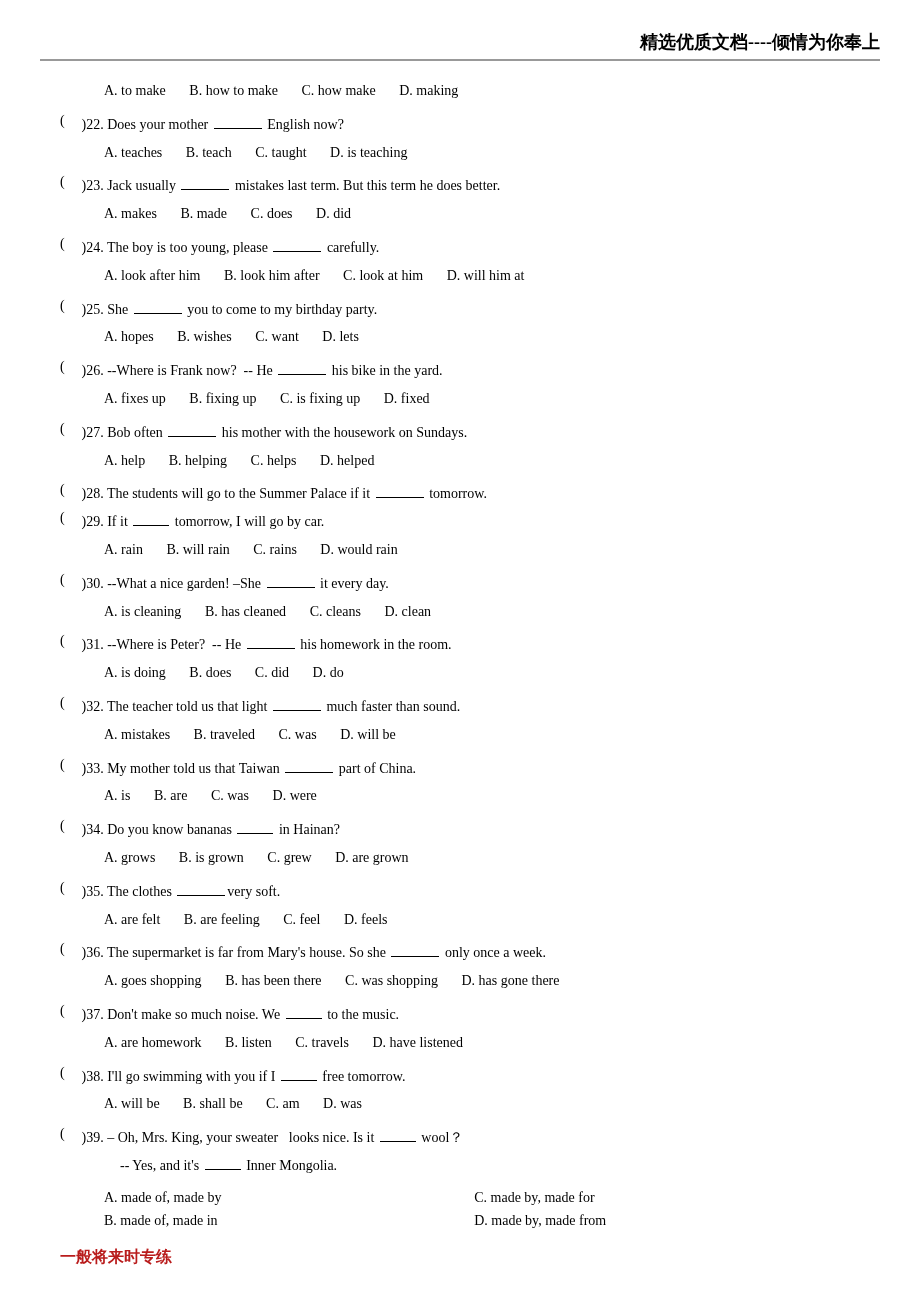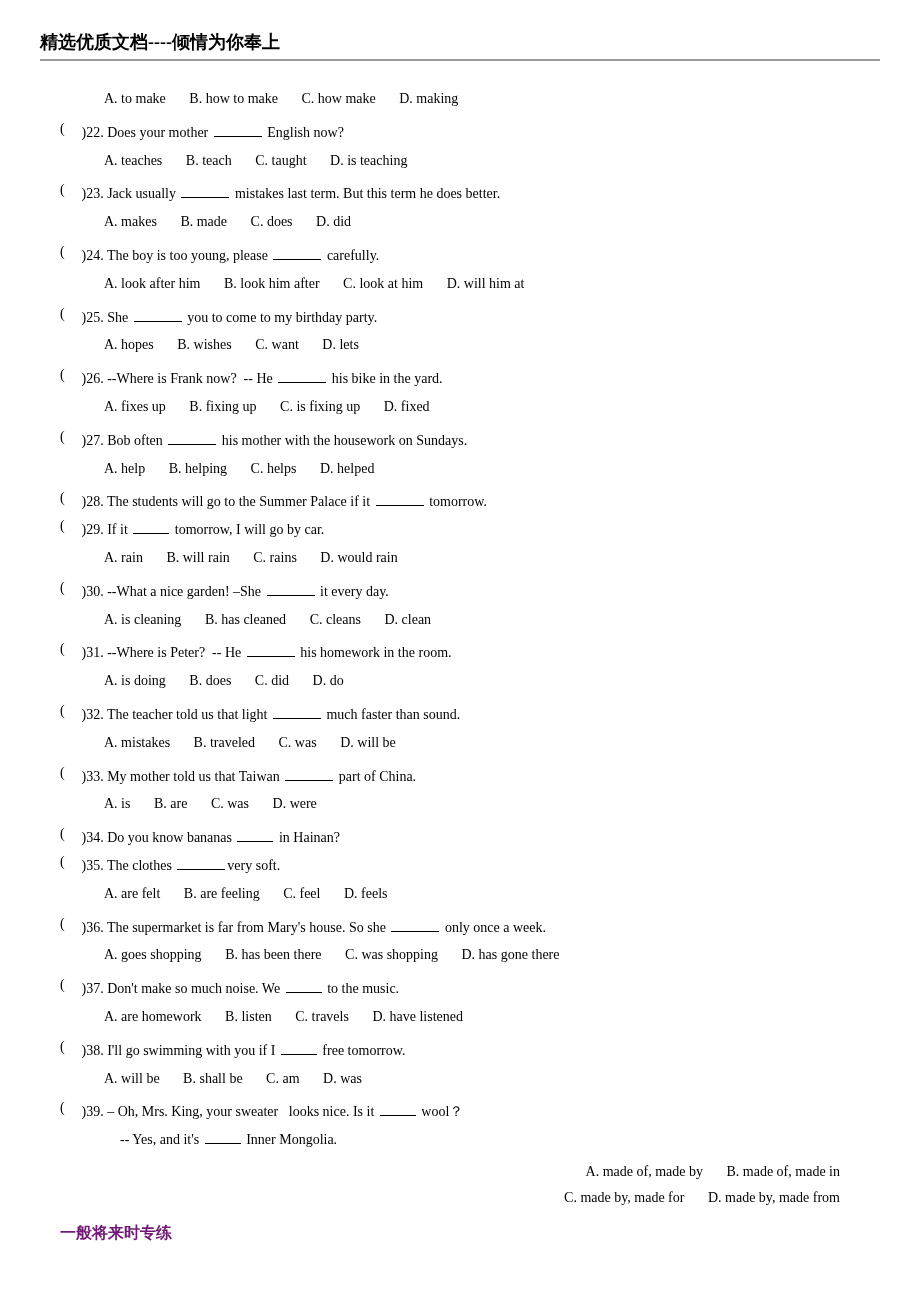--- a/index.html
+++ b/index.html
@@ -6,26 +6,26 @@
     body {
       background: #fff;
       font-family: "SimSun", "宋体", serif;
       font-size: 14px;
       color: #000;
       width: 920px;
       min-height: 1302px;
       padding: 20px 40px;
     }
     .page-header {
-      text-align: left;
+      text-align: right;
       font-size: 18px;
       font-weight: bold;
       padding: 10px 0 5px 0;
       border-bottom: 2px solid #999;
-      margin-bottom: 26px;
+      margin-bottom: 18px;
     }
     .content {
       padding: 0 20px;
     }
     .question-line {
       margin-bottom: 4px;
       display: flex;
       align-items: flex-start;
       flex-wrap: wrap;
     }
@@ -42,21 +42,21 @@
       margin-left: 44px;
       line-height: 1.7;
     }
     .option {
       margin-right: 20px;
       display: inline-block;
     }
     .section-title {
       font-size: 16px;
       font-weight: bold;
-      color: #701a75;
+      color: #b91c1c;
       margin: 14px 0 8px 0;
     }
     .underline {
       display: inline-block;
       min-width: 48px;
       border-bottom: 1px solid #000;
       margin: 0 2px;
     }
   </style>
 </head>
@@ -222,20 +222,26 @@
     <span class="option">C. was</span>
     <span class="option">D. were</span>
   </div>
 
   <div class="question-line">
     <span class="bracket">(</span>
     <span class="question-text">
       &nbsp;)34. Do you know bananas <span class="underline" style="min-width:36px;"></span> in Hainan?
     </span>
   </div>
+  <div class="options-line">
+    <span class="option">A. grows</span>
+    <span class="option">B. is grown</span>
+    <span class="option">C. grew</span>
+    <span class="option">D. are grown</span>
+  </div>
 
   <div class="question-line">
     <span class="bracket">(</span>
     <span class="question-text">
       &nbsp;)35. The clothes <span class="underline"></span>very soft.
     </span>
   </div>
   <div class="options-line">
     <span class="option">A. are felt</span>
     <span class="option">B. are feeling</span>
@@ -284,21 +290,21 @@
 
   <div class="question-line">
     <span class="bracket">(</span>
     <span class="question-text">
       &nbsp;)39. – Oh, Mrs. King, your sweater &nbsp; looks nice. Is it <span class="underline" style="min-width:36px;"></span> wool？
     </span>
   </div>
   <div class="options-line" style="margin-left:60px; margin-bottom:8px;">
     -- Yes, and it's <span class="underline" style="min-width:36px;"></span> Inner Mongolia.
   </div>
-  <div class="options-line" style="display:flex; flex-direction:column; gap:2px;text-align:right;">
+  <div class="options-line" style="display:flex; flex-direction:row; gap:2px;">
     <div>
       <span class="option" style="min-width:230px;">A. made of, made by</span>
       <span class="option">B. made of, made in</span>
     </div>
     <div>
       <span class="option" style="min-width:230px;">C. made by, made for</span>
       <span class="option">D. made by, made from</span>
     </div>
   </div>
 

